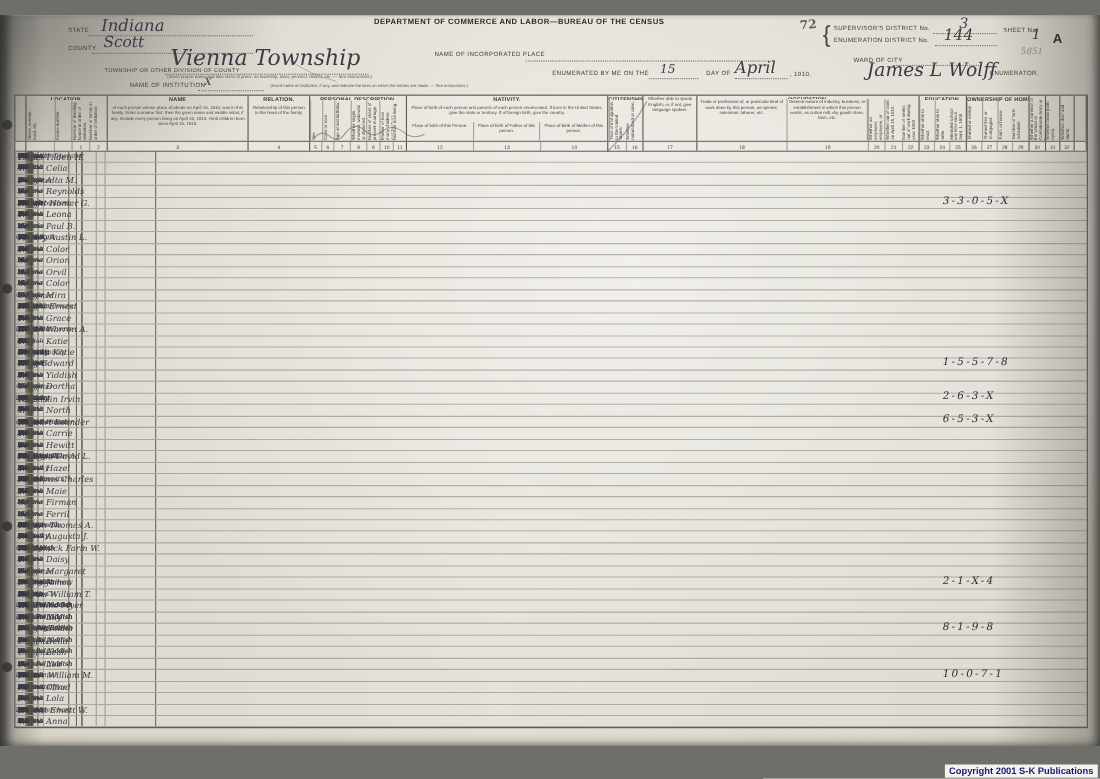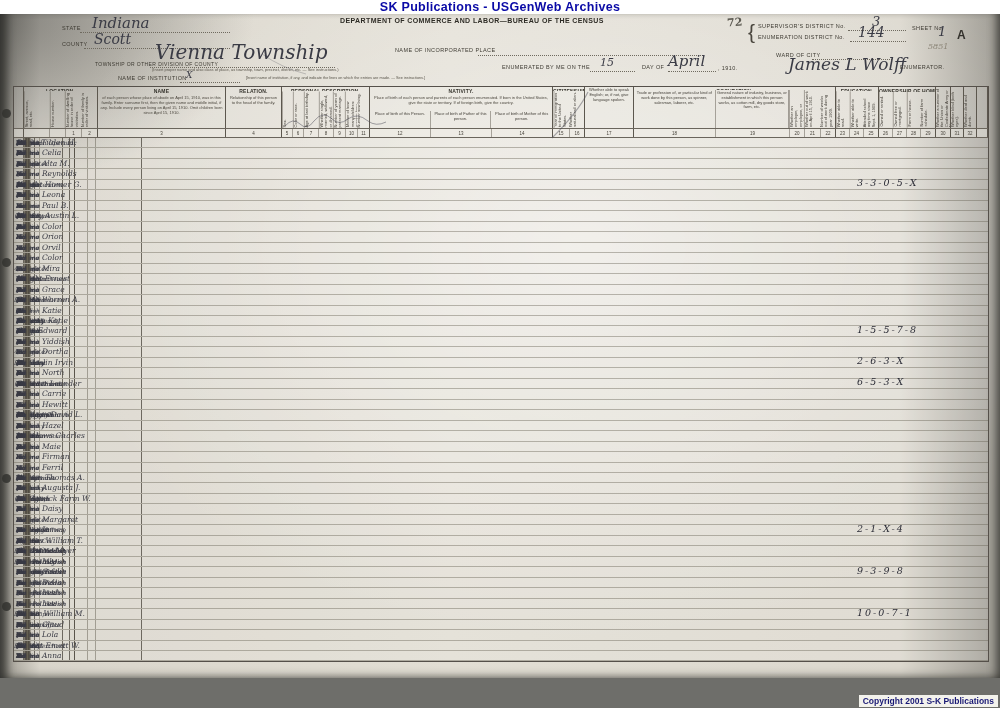--- a/index.html
+++ b/index.html
@@ -62,23 +62,20 @@
          font-family:"DejaVu Serif",serif;font-style:italic;font-size:9.5px;
          letter-spacing:2px;color:#2c2d37;white-space:nowrap;overflow:visible;}
   #copyright{position:absolute;right:2px;bottom:1px;background:#f3f2ec;color:#191975;
              font-weight:bold;font-size:8.5px;padding:1px 4px;}
   #scribbles{position:absolute;left:0;top:0;pointer-events:none;}
 </style>
 </head>
 <body>
 
 <div id="page">
-  <div id="banner">
-    <span style="color:#0a0aa6;">SK Publications - USGenWeb Archives</span>
-  </div>
 
   <div id="paper">
 
     <div class="punch" style="left:2px;top:95px;"></div>
     <div class="punch" style="left:2px;top:244px;"></div>
     <div class="punch" style="left:2px;top:460px;"></div>
     <div class="punch" style="left:2px;top:588px;"></div>
 
     <div class="lbl caps" style="left:62px;top:11px;">STATE</div>
     <div class="dot" style="left:80px;top:17px;width:150px;"></div>
@@ -1854,21 +1851,21 @@
           <div class="cell hw c-t5" style="width: 14px;">yes</div>
           <div class="cell hw c-t5 gb" style="width: 15px;">no</div>
           <div class="cell hw c-mid" style="width: 14px;"></div>
           <div class="cell hw c-mid" style="width: 14px;"></div>
           <div class="cell hw c-mid" style="width: 14px;"></div>
           <div class="cell hw c-mid gb" style="width: 15px;"></div>
           <div class="cell hw c-mid gb" style="width: 15px;"></div>
           <div class="cell hw c-mid gb" style="width: 13px;"></div>
           <div class="cell hw c-mid gb" style="width: 13px;"></div>
           <div class="cell gut gb" style="width: 11px;">42</div>
-          <div class="annot">9-3-9-8</div>
+          <div class="annot">8-1-9-8</div>
         </div>
         <div class="trow" style="height: 10.48px;">
           <div class="cell gut gb" style="width: 10px;">43</div>
           <div class="cell hw c-mid" style="width: 26px;"></div>
           <div class="cell hw c-mid" style="width: 16px;"></div>
           <div class="cell hw c-mid" style="width: 16px;"></div>
           <div class="cell hw c-mid gb" style="width: 16px;"></div>
           <div class="cell hw c-name gb" style="width: 128px;">——— Delia</div>
           <div class="cell hw c-rel gb" style="width: 56px;">Daughter</div>
           <div class="cell hw c-mid" style="width: 11px;">F</div>

